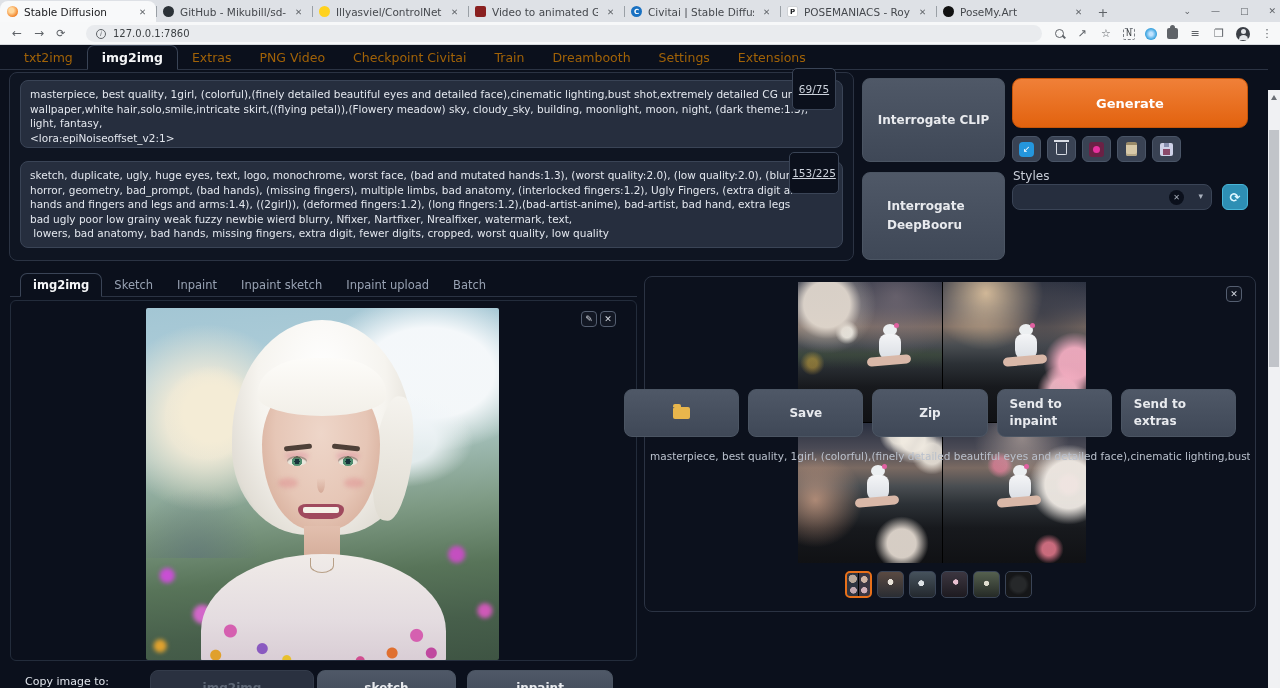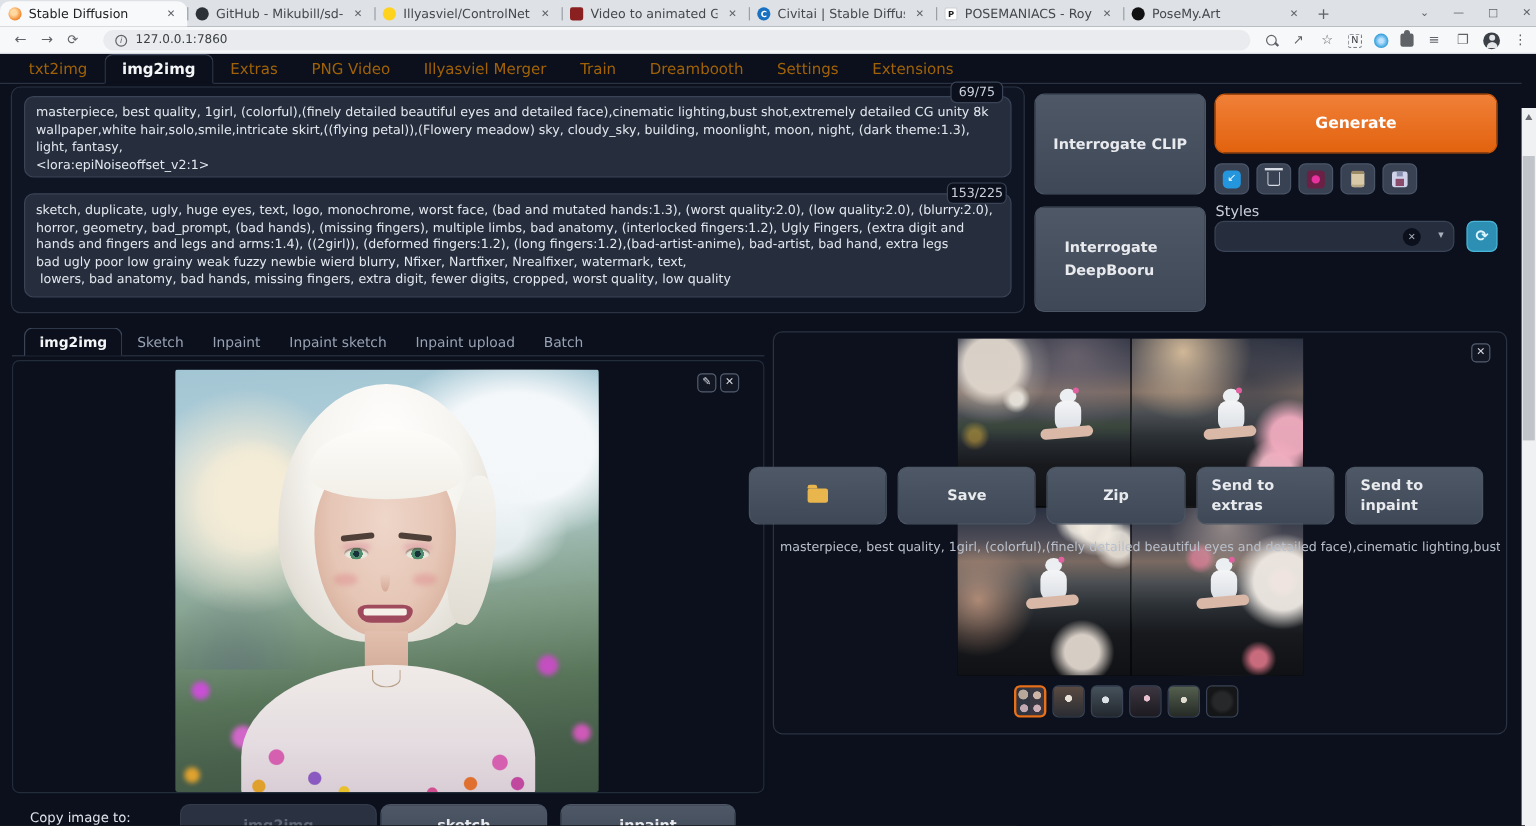--- a/index.html
+++ b/index.html
@@ -49,21 +49,21 @@
   
   .page { position:absolute; left:0; top:45px; width:1280px; height:643px; background:#0b101c; }
   .main-tabs { position:absolute; left:0; top:3px; width:1268px; height:22px; border-bottom:1px solid #2b3343; display:flex; align-items:flex-end; padding-left:10px; }
   .mtab { padding:4px 14px; font-size:12.5px; color:#a16207; white-space:nowrap; }
   .mtab.active { border:1px solid #3a4456; border-bottom:1px solid #0b101c; margin-bottom:-1px; border-radius:7px 7px 0 0; color:#f4f5f7; font-weight:bold; background:#0b101c; }
   
   .form-left { position:absolute; left:9px; top:27px; width:845px; height:189px; background:#0f1522; border:1px solid #2b3343; border-radius:8px; }
   .ta { position:absolute; background:#262e3e; border:1px solid #3a4456; border-radius:8px; color:#e3e7ee; font-family:"DejaVu Sans", sans-serif; font-size:10.5px; line-height:14.5px; padding:6px 9px; resize:none; overflow:hidden; outline:none; }
   #prompt-ta { left:10px; top:7px; width:823px; height:68px; }
   #neg-ta { left:10px; top:88px; width:823px; height:87px; }
-  .chip { position:absolute; background:#0b101c; border:1px solid #3a4456; border-radius:5px; font-size:10.5px; color:#ccd2dc; text-align:center; padding:2px 0; }
+  .chip { position:absolute; background:#0b101c; border:1px solid #3a4456; border-radius:5px; font-size:10.5px; color:#ccd2dc; text-align:center; padding:14px 0;text-decoration:underline; }
   .chip1 { left:782px; top:-5px; width:44px; }
   .chip2 { left:779px; top:79px; width:50px; }
   .btn { display:flex; align-items:center; justify-content:center; background:linear-gradient(180deg,#4f5867,#3f4857); border:1px solid #4b5563; border-radius:8px; color:#e8eaee; font-weight:bold; cursor:pointer; }
   .interrogate-col { position:absolute; left:862px; top:27px; width:144px; }
   .icl { position:absolute; left:0; top:6px; width:143px; height:84px; font-size:12px; }
   .idb { position:absolute; left:0; top:100px; width:143px; height:88px; font-size:12px; padding:0 24px; line-height:19px; }
   .gen-col { position:absolute; left:1012px; top:27px; width:236px; }
   .generate { position:absolute; left:0; top:6px; width:236px; height:50px; border-radius:9px; background:linear-gradient(180deg,#f08038,#e2620e); border:1px solid #c65509; color:#fff; font-weight:bold; font-size:13px; display:flex; align-items:center; justify-content:center; }
   .tool-row { position:absolute; left:0; top:64px; display:flex; gap:6px; }
   .tool-btn { width:29px; height:26px; background:#394253; border:1px solid #4a5567; border-radius:6px; display:flex; align-items:center; justify-content:center; }
@@ -277,21 +277,21 @@
     </div>
   </div>
 
   <div class="page">
 
     <div class="main-tabs">
       <span class="mtab">txt2img</span>
       <span class="mtab active">img2img</span>
       <span class="mtab">Extras</span>
       <span class="mtab">PNG Video</span>
-      <span class="mtab">Illyasviel Merger</span>
+      <span class="mtab">Checkpoint Civitai</span>
       <span class="mtab">Train</span>
       <span class="mtab">Dreambooth</span>
       <span class="mtab">Settings</span>
       <span class="mtab">Extensions</span>
     </div>
 
     <div class="form-left">
       <textarea id="prompt-ta" class="ta" spellcheck="false" style="">masterpiece, best quality, 1girl, (colorful),(finely detailed beautiful eyes and detailed face),cinematic lighting,bust shot,extremely detailed CG unity 8k wallpaper,white hair,solo,smile,intricate skirt,((flying petal)),(Flowery meadow) sky, cloudy_sky, building, moonlight, moon, night, (dark theme:1.3), light, fantasy,
 &lt;lora:epiNoiseoffset_v2:1&gt;</textarea>
       <div class="chip chip1">69/75</div>
@@ -429,22 +429,22 @@
         <div class="thumb t6"></div>
       </div>
     </div>
 
     <div class="gal-actions">
       <div class="btn gal-btn">
         <span class="folder-ico"></span>
       </div>
       <div class="btn gal-btn">Save</div>
       <div class="btn gal-btn">Zip</div>
+      <div class="btn gal-btn">Send to inpaint</div>
       <div class="btn gal-btn">Send to extras</div>
-      <div class="btn gal-btn">Send to inpaint</div>
     </div>
 
     <div class="gal-info">masterpiece, best quality, 1girl, (colorful),(finely detailed beautiful eyes and detailed face),cinematic lighting,bust shot,extremely detailed CG</div>
 
     <div class="scrollbar">
       <div class="sb-up"></div>
       <div class="sb-thumb"></div>
     </div>
   </div>
 </div>

